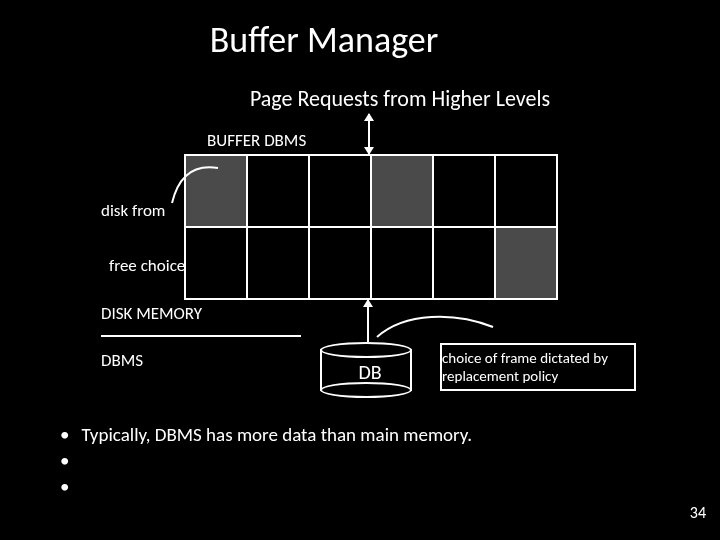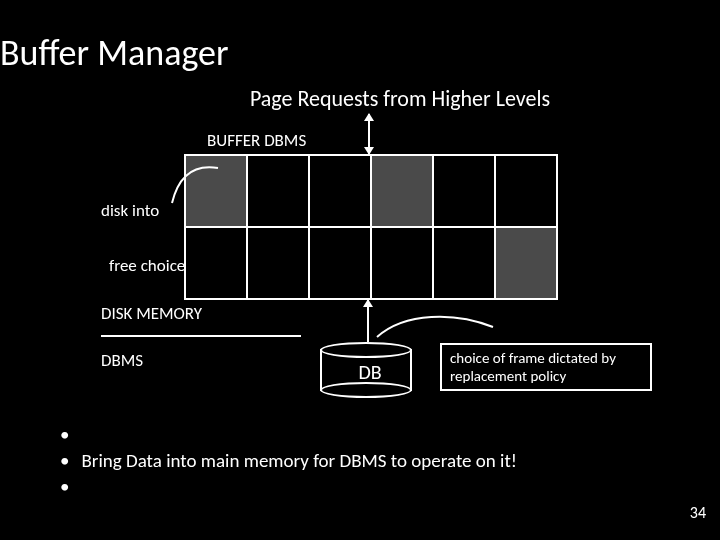--- a/index.html
+++ b/index.html
@@ -4,21 +4,21 @@
 <style>
   html,body{margin:0;padding:0}
   body{
     width:720px;height:540px;
     background:#000;color:#fff;
     font-family:"Calibri","Segoe UI",Arial,sans-serif;
     position:relative;overflow:hidden;
   }
   .title{
     position:absolute;left:0;width:648px;top:18px;
-    text-align:left;font-size:36px;font-weight:400;margin-top:13px;
+    text-align:center;font-size:36px;font-weight:400;
   }
   .subtitle{
     position:absolute;left:0;width:720px;top:85px;
     text-align:center;font-size:22px;padding-left:40px;
   }
   .label{position:absolute;font-size:17px}
   .label-bufpool{left:207px;top:130px;font-weight:400}
   .label-diskpage{left:101px;top:200px}
   .label-freeframe{left:109px;top:255px}
   .label-mainmem{left:101px;top:303px;font-weight:400}
@@ -82,42 +82,42 @@
     position:absolute;left:170px;top:160px;width:50px;height:45px;pointer-events:none;
   }
   
   .curve2{
     position:absolute;left:375px;top:307px;width:120px;height:35px;pointer-events:none;
   }
 
   
   .policy{
     position:absolute;left:440px;top:343px;width:192px;
-    border:2px solid #fff;padding:4px 8px;font-size:15px;line-height:1.2;
+    border:2px solid #fff;padding:4px 0;font-size:15px;line-height:1.2;
   }
 
   
   .bullets{
     position:absolute;left:60px;top:420px;width:580px;font-size:19px;
   }
   .bullets .row{display:flex;gap:12px;margin:3px 0}
   .bullets .dot{flex:0 0 auto}
 
   .pagenum{
     position:absolute;right:14px;bottom:18px;font-size:16px;text-align:center;
   }
 </style>
 </head>
 <body>
 
 <div class="title">Buffer Manager</div>
 <div class="subtitle">Page Requests from Higher Levels</div>
 
 <div class="label label-bufpool">BUFFER DBMS</div>
-<div class="label label-diskpage">disk into</div>
+<div class="label label-diskpage">disk from</div>
 <div class="label label-freeframe">free choice</div>
 <div class="label label-mainmem">DISK MEMORY</div>
 <div class="label label-disk">DBMS</div>
 
 <div class="arrow-down"></div>
 
 <div class="grid">
   <div class="cell dark"></div>
   <div class="cell"></div>
   <div class="cell"></div>
@@ -149,23 +149,23 @@
   <div class="bot"></div>
   <div class="top"></div>
   <div class="txt">DB</div>
 </div>
 
 <div class="policy">choice of frame dictated by replacement policy</div>
 
 <div class="bullets">
   <div class="row">
       <span class="dot">•</span>
+      <span>Typically, DBMS has more data than main memory.</span>
     </div>
   <div class="row">
       <span class="dot">•</span>
-      <span>Bring Data into main memory for DBMS to operate on it!</span>
     </div>
   <div class="row">
       <span class="dot">•</span>
     </div>
 </div>
 
 <div class="pagenum">34</div>
 
 </body></html>

